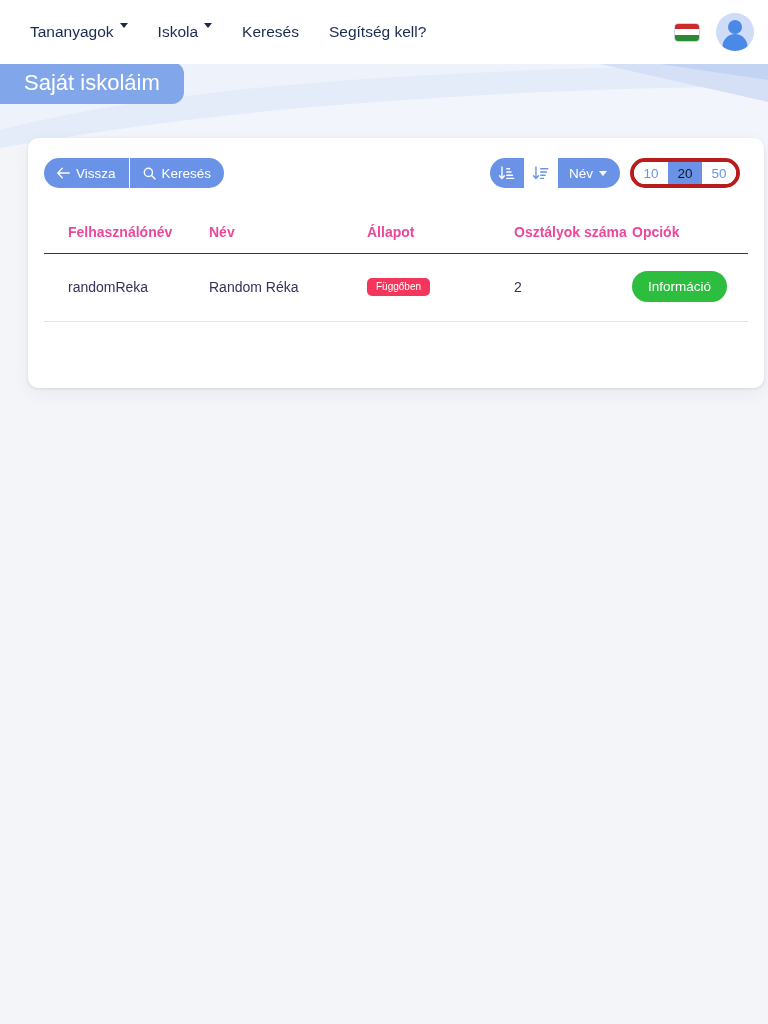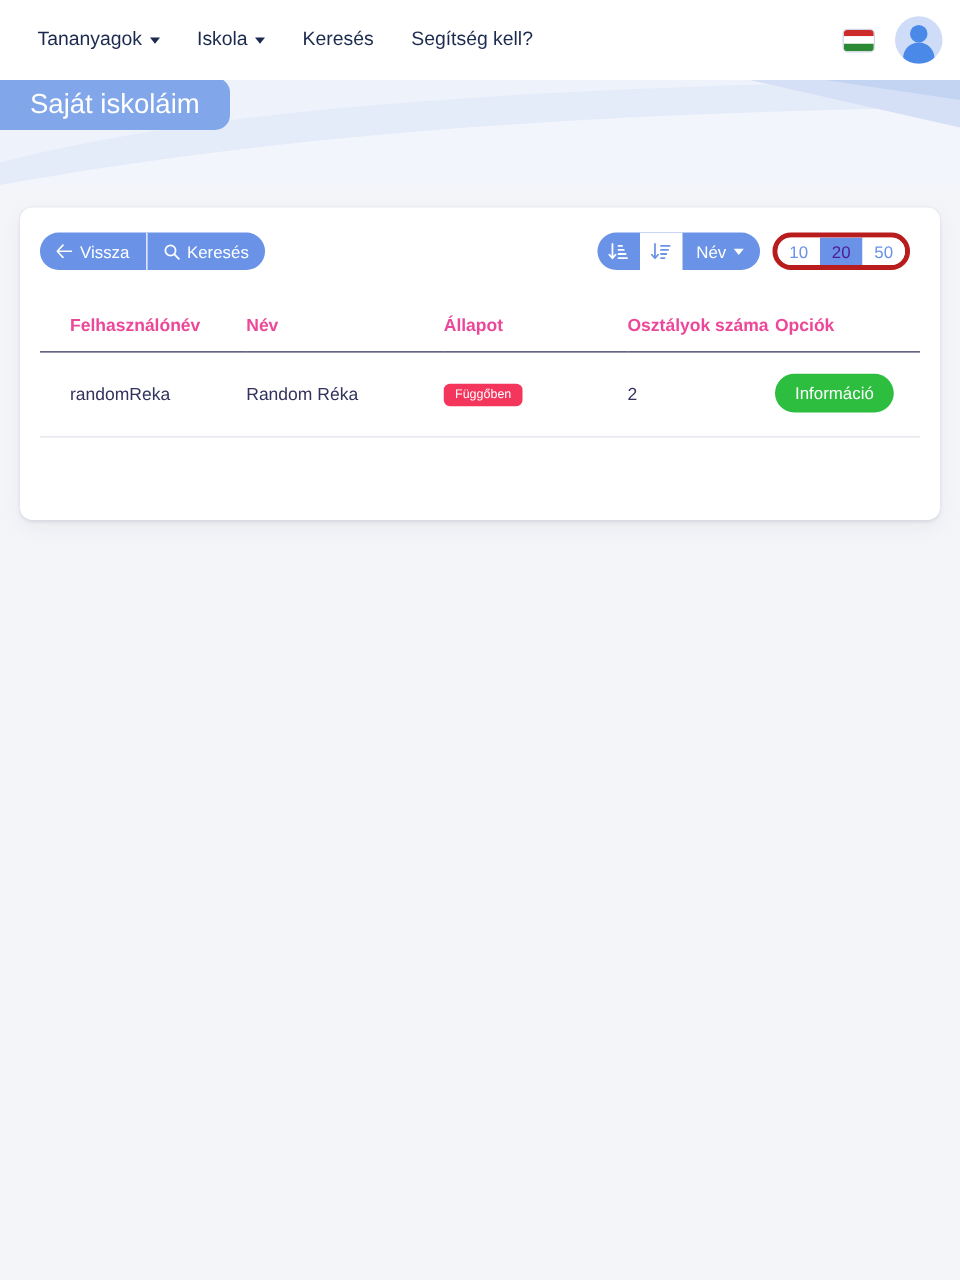--- a/index.html
+++ b/index.html
@@ -50,21 +50,20 @@
     align-items: center;
     gap: 30px;
     margin-left: 18px;
   }
   .nav-link {
     color: #1b2a4e;
     font-size: 15.5px;
     text-decoration: none;
     white-space: nowrap;
     display: inline-flex;
-    align-items: center;
     gap: 6px;
     cursor: pointer;
   }
   .caret {
     width: 0; height: 0;
     border-left: 4.5px solid transparent;
     border-right: 4.5px solid transparent;
     border-top: 5px solid #1b2a4e;
     display: inline-block;
   }
@@ -132,29 +131,28 @@
     align-items: center;
     color: #ffffff;
     font-size: 22px;
     z-index: 6;
     white-space: nowrap;
   }
 
   
   .card {
     position: absolute;
-    left: 16px;
+    left: 28px;
     top: 138px;
     width: 736px;
     background: #ffffff;
     border-radius: 10px;
     box-shadow: 0 1px 3px rgba(20,30,60,.10), 0 6px 18px rgba(20,30,60,.05);
     padding: 14px 16px 18px;
     z-index: 8;
-    margin-top: 28px;
   }
 
   .toolbar {
     display: flex;
     align-items: center;
     height: 34px;
     margin: 4px 8px 0 0;
   }
 
   .btn-group {
@@ -231,21 +229,21 @@
   .pager-btn {
     min-width: 34px;
     border: none;
     background: #ffffff;
     color: #6a93e8;
     font-size: 13.5px;
     font-family: inherit;
     padding: 0 9px;
     cursor: pointer;
   }
-  .pager-btn.selected { background: #6a93e8; color: #4c1d95; }
+  .pager-btn.selected { background: #6a93e8; color: #0f172a; }
 
   
   table.data {
     width: 100%;
     border-collapse: collapse;
     margin-top: 34px;
   }
   table.data th {
     text-align: left;
     font-weight: bold;

